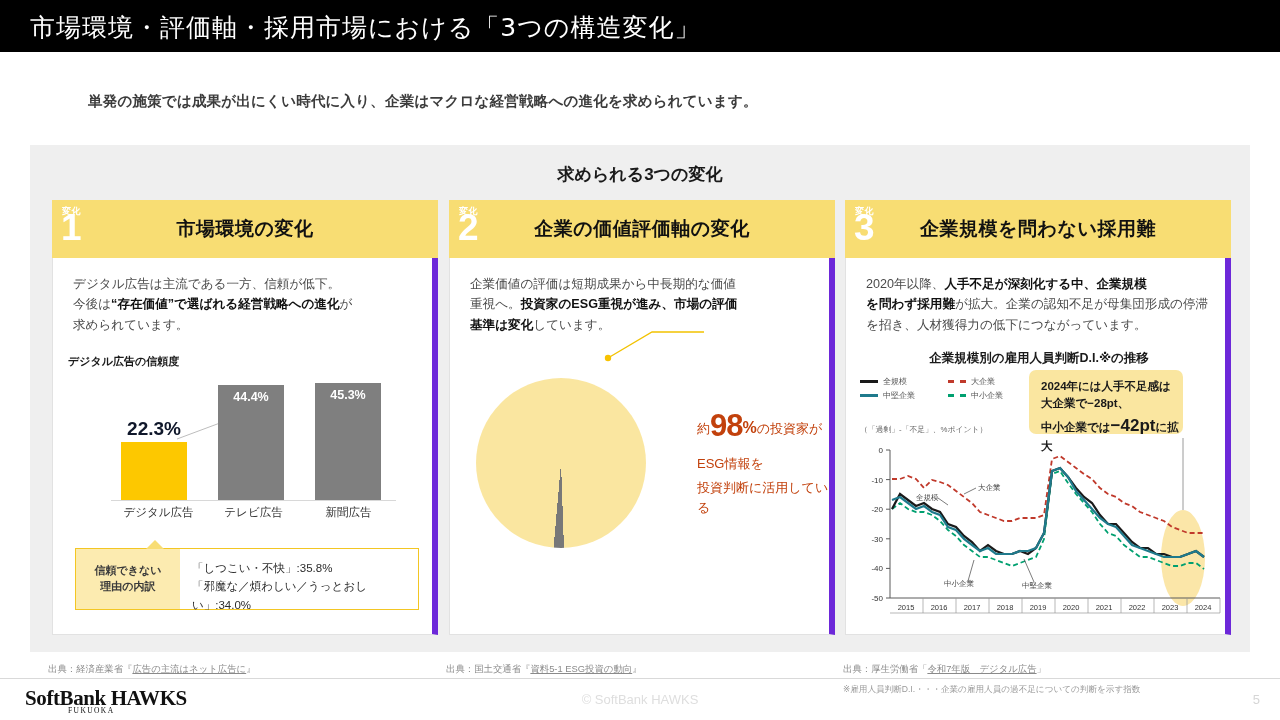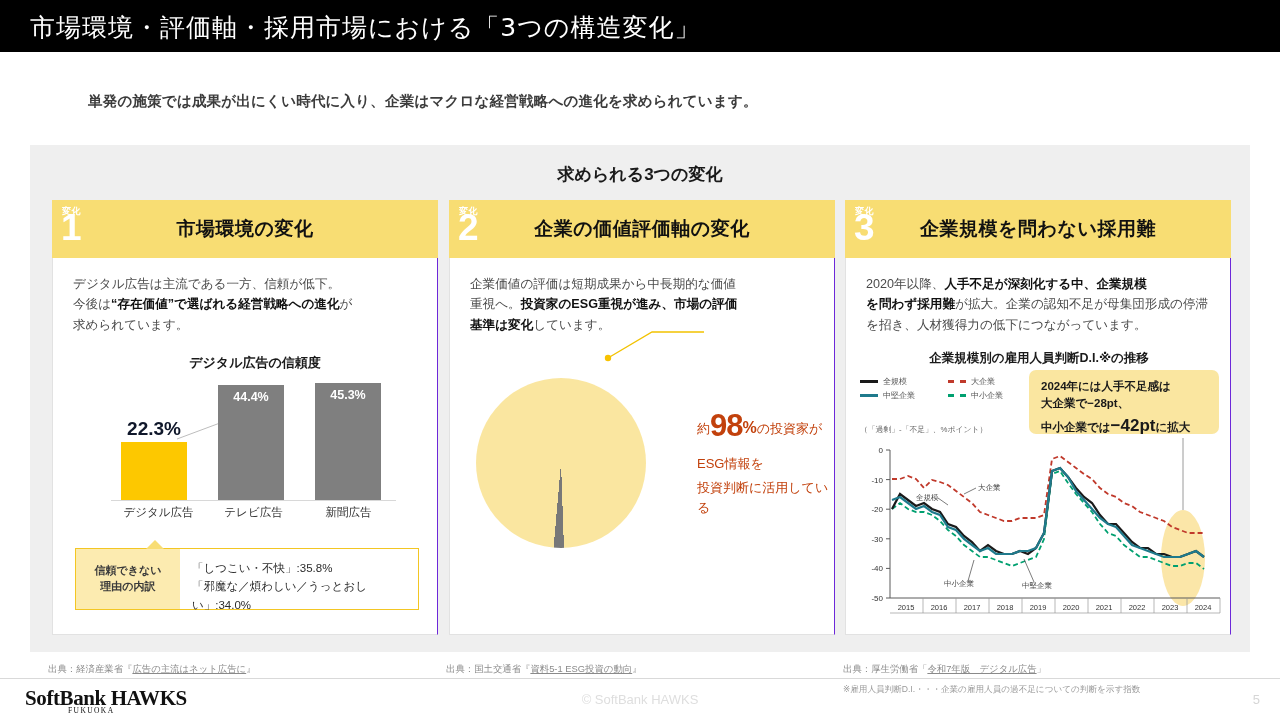--- a/index.html
+++ b/index.html
@@ -58,33 +58,33 @@
     font-size: 37px; line-height: 40px; color: #ffffff; font-weight: bold;
     font-family: "Liberation Sans", sans-serif;
   }
   .col-head-title {
     position: absolute; left: 0; top: 0; width: 386px; height: 58px;
     display: flex; align-items: center; justify-content: center;
     font-size: 19px; font-weight: bold; color: #111; letter-spacing: .5px;
   }
   .col-body {
     position: relative; height: 377px; background: #ffffff;
-    border-left: 1px solid #e2e2e2; border-right: 1px solid #6d28d9;
+    border-left: 1px solid #e2e2e2; border-right: 6px solid #6d28d9;
     border-bottom: 1px solid #e2e2e2;
   }
   .col-desc {
     position: absolute; left: 20px; top: 16px; width: 352px;
     font-size: 12.6px; line-height: 1.62; color: #4a4a4a;
   }
   .col-desc b { color: #111; font-weight: bold; }
 
   
   .chart1-title {
-    position: absolute; left: 9px; top: 96px; width: 386px; text-align:center;
-    font-size: 13px; font-weight: bold; color: #1a1a1a;
+    position: absolute; left: 15px; top: 96px; width: 386px; 
+    font-size: 11px; font-weight: bold; color: #1a1a1a;
   }
   .bars {
     position: absolute; left: 68px; top: 122px; width: 260px; height: 120px;
   }
   .bar-col { position: absolute; bottom: 0; width: 66px; }
   .bar-col .bar { width: 66px; }
   .bar-gray { background: #7f7f7f; }
   .bar-yellow { background: #fdc800; }
   .bar-val-in {
     position: absolute; top: 5px; left: 0; width: 66px; text-align: center;
@@ -154,21 +154,21 @@
   .legend3 {
     position: absolute; left: 14px; top: 118px; width: 180px;
     font-size: 8px; color: #555;
   }
   .legend-row { display: flex; margin-bottom: 3px; }
   .legend-item { display: flex; align-items: center; width: 88px; }
   .legend-swatch { width: 18px; height: 0; border-top-width: 3px; margin-right: 5px; }
   .legend-unit { margin-top: 23px; font-size: 7.8px; color: #666; }
 
   .callout3 {
-    position: absolute; left: 183px; top: 112px; width: 190px; height: 64px;
+    position: absolute; left: 183px; top: 112px; width: 154px; height: 64px;
     background: #fae6a0; border-radius: 7px; padding: 8px 0 0 12px;
     font-size: 11.5px; font-weight: bold; color: #1a1a1a; line-height: 1.5;
   }
   .callout3 .huge { font-size: 17px; }
 
   .linechart { position: absolute; left: 10px; top: 180px; width: 372px; height: 190px; }
 
   
   .source {
     position: absolute; font-size: 9.4px; color: #8a8a8a;

